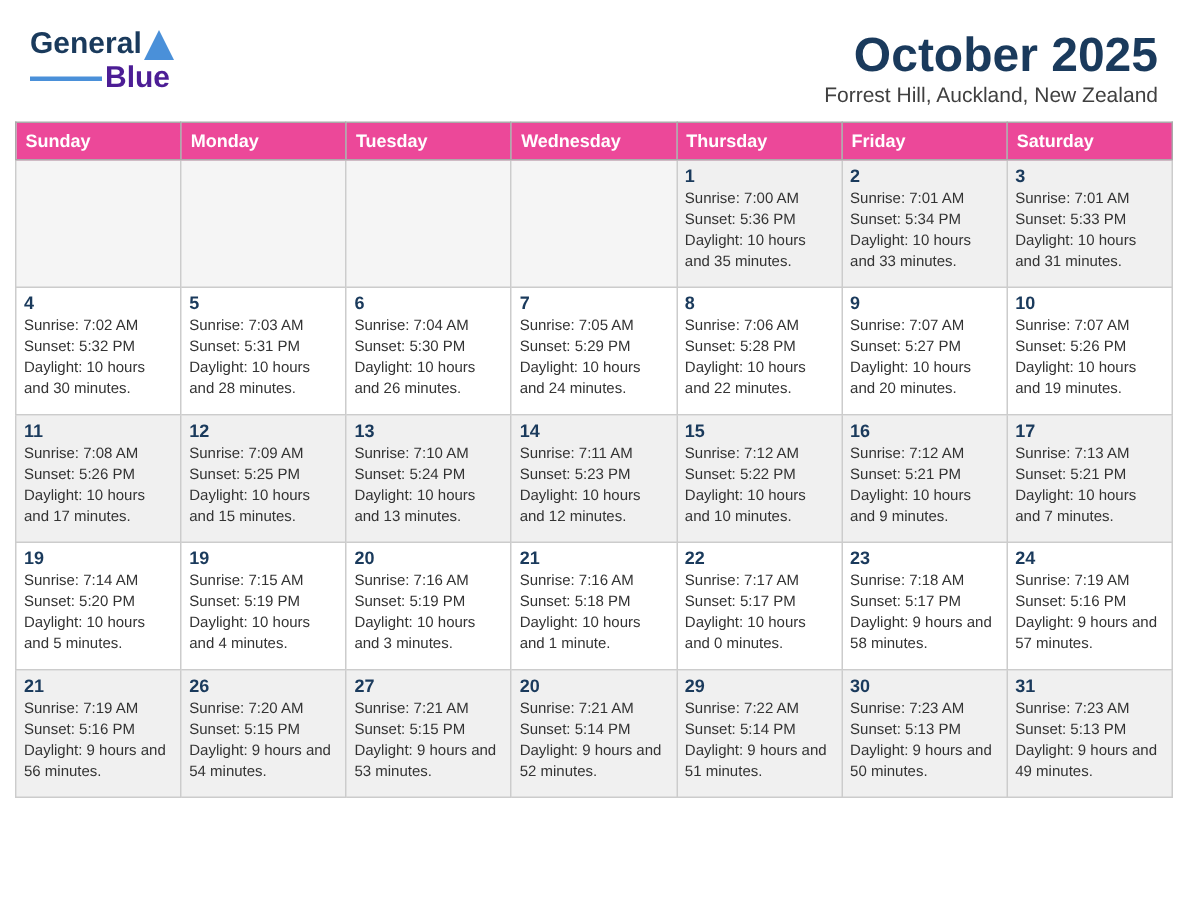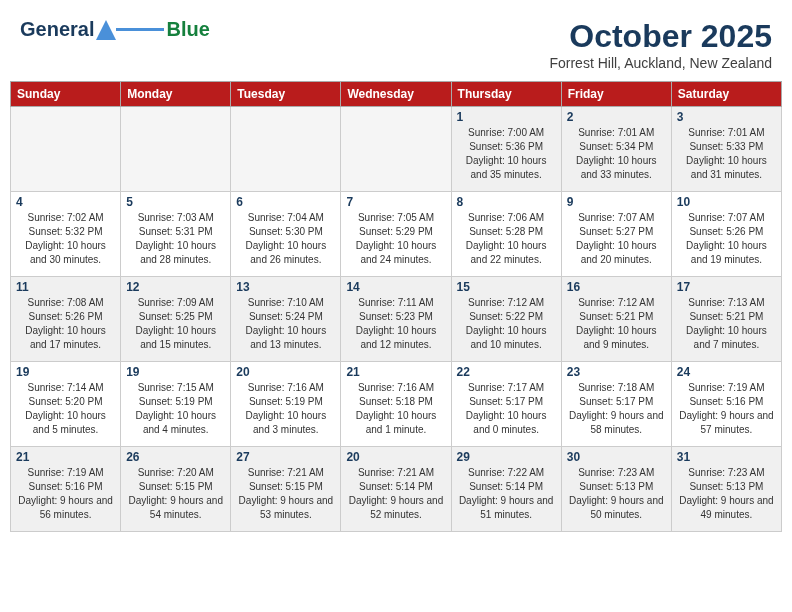--- a/index.html
+++ b/index.html
@@ -11,20 +11,21 @@
       padding: 10px;
     }
     .header {
       display: flex;
       justify-content: space-between;
       align-items: flex-start;
       padding: 8px 10px 4px 10px;
     }
     .logo {
       display: flex;
+      flex-direction: column;
       align-items: flex-start;
     }
     .title-block {
       text-align: right;
     }
     .main-title {
       font-size: 32px;
       font-weight: bold;
       color: #1a3a5c;
     }
@@ -33,21 +34,21 @@
       color: #404040;
       margin-left: 24px;
     }
     .calendar {
       width: 100%;
       border-collapse: collapse;
       margin-top: 6px;
       font-size: 10.5px;
     }
     .calendar th {
-      background: #b91c1c;
+      background: #ec4899;
       color: #fff;
       text-align: left;
       padding: 5px 6px;
       font-size: 12px;
       font-weight: bold;
       border: 1px solid #aaa;
     }
     .calendar td {
       border: 1px solid #ccc;
       vertical-align: top;
@@ -65,40 +66,39 @@
     .day-number {
       font-weight: bold;
       font-size: 12px;
       color: #1a3a5c;
       margin-bottom: 2px;
     }
     .day-info {
       color: #333;
       font-size: 10px;
       line-height: 1.4;
-      text-align: center;
     }
     tr.week-row td {
       height: 85px;
     }
   </style>
 </head>
 <body>
 
 <div class="header">
   <div class="logo">
     <div style="display:flex; align-items:center;">
       <span style="font-size:20px; font-weight:bold; color:#1a3a5c;">General</span>
       <svg width="20" height="20" viewBox="0 0 20 20" style="margin-left:2px;">
         <polygon points="0,20 10,0 20,20" fill="#4a90d9"></polygon>
       </svg>
     </div>
     <div style="display:flex; align-items:center;">
       <div style="width:48px; height:3px; background:#4a90d9; margin-top:0;"></div>
-      <span style="font-size:20px; font-weight:bold; color:#15803d; margin-left:2px;">Blue</span>
+      <span style="font-size:20px; font-weight:bold; color:#4c1d95; margin-left:2px;">Blue</span>
     </div>
   </div>
   <div class="title-block">
     <div class="main-title">October 2025</div>
     <div class="subtitle">Forrest Hill, Auckland, New Zealand</div>
   </div>
 </div>
 
 <table class="calendar">
   <thead>

